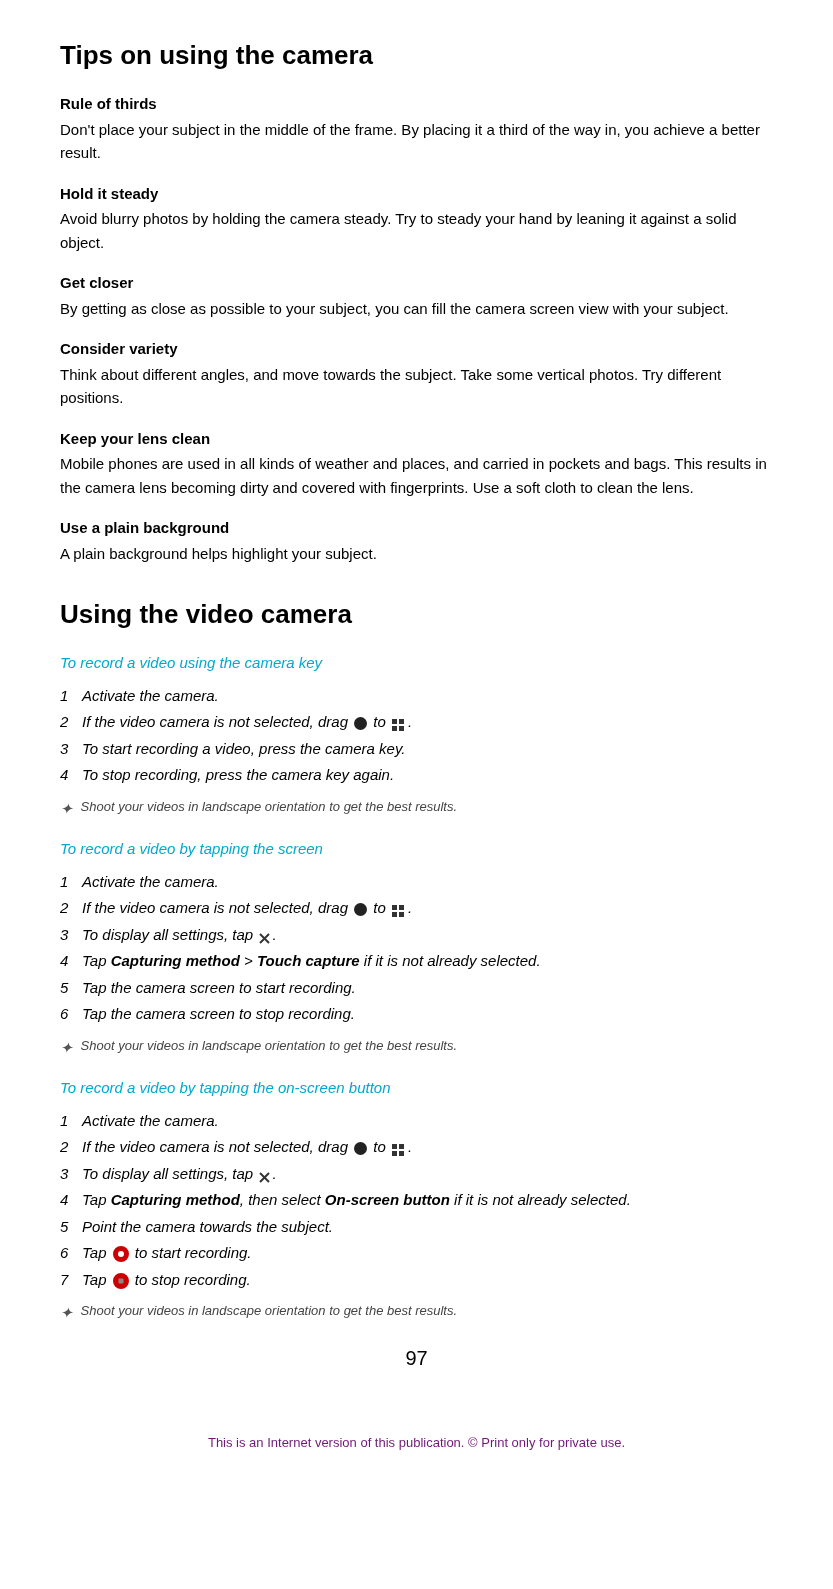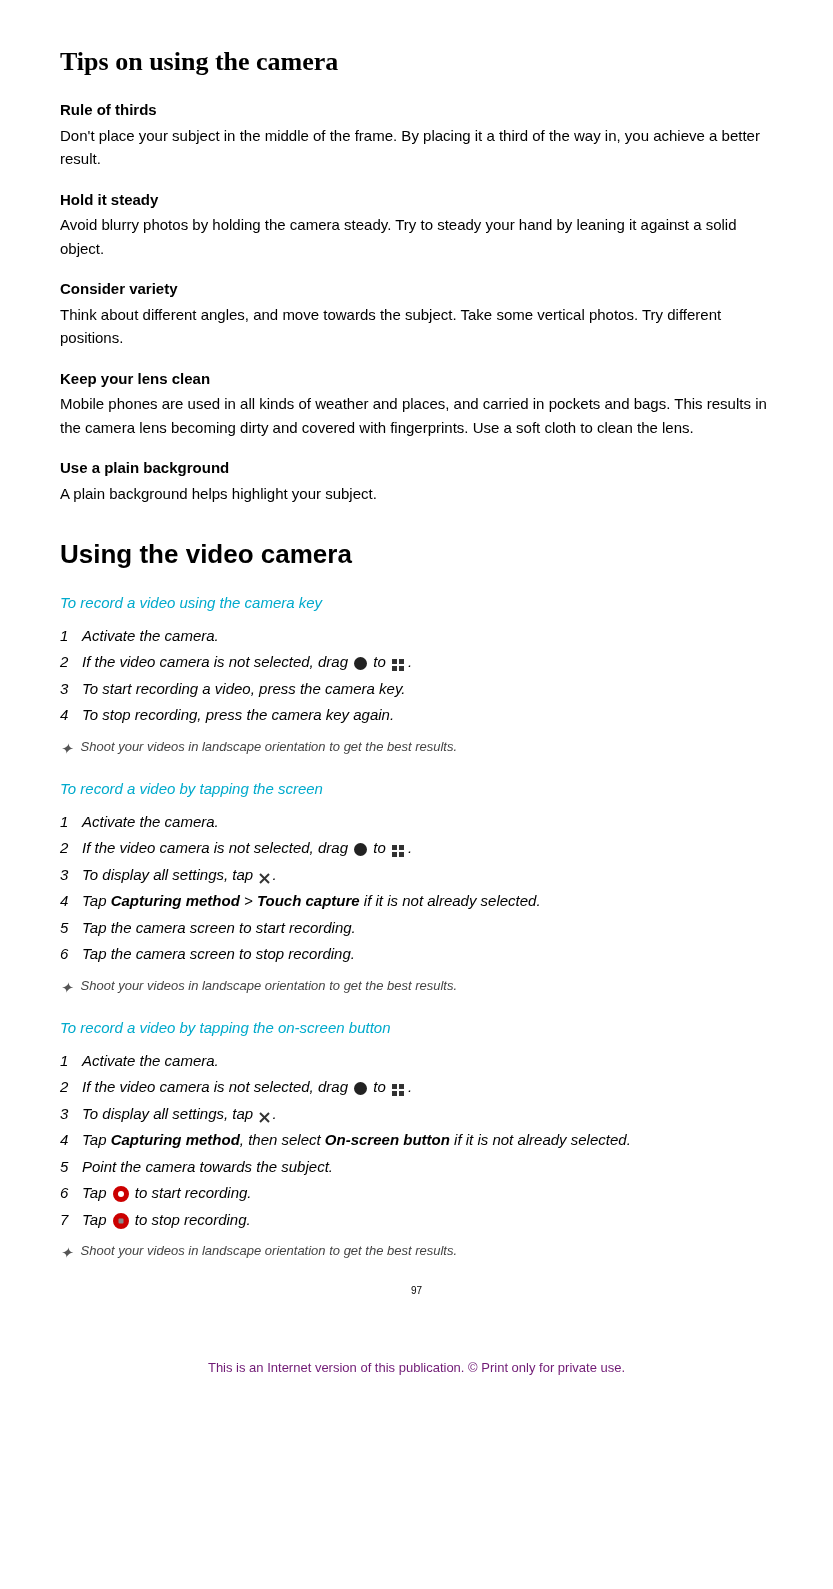--- a/index.html
+++ b/index.html
@@ -14,22 +14,21 @@
       padding: 20px 60px 40px 60px;
     }
     .page-content {
       max-width: 720px;
       margin: 0 auto;
     }
     h1.section-title {
       font-size: 26px;
       font-weight: bold;
       margin-bottom: 18px;
-      margin-top: 22px;
-      font-family: Liberation Serif, serif;
+      margin-top: 16px;
     }
     h2.section-title {
       font-size: 26px;
       font-weight: bold;
       margin-bottom: 16px;
       margin-top: 30px;
     }
     .tip-block {
       margin-bottom: 18px;
     }
@@ -163,21 +162,21 @@
     }
     .bold { font-weight: bold; }
     .page-footer {
       text-align: center;
       margin-top: 60px;
       font-size: 13px;
       color: #701a75;
     }
     .page-number {
       text-align: center;
-      font-size: 10px;
+      font-size: 20px;
       color: #000;
       margin-top: 10px;
       margin-bottom: 6px;
     }
     .section-gap {
       margin-top: 8px;
       font-style: italic;
     }
   </style>
 </head>
@@ -192,20 +191,24 @@
     <div class="tip-block">
       <span class="tip-title">Rule of thirds</span>
       <span class="tip-body">Don't place your subject in the middle of the frame. By placing it a third of the way in, you achieve a better result.</span>
     </div>
 
     <div class="tip-block">
       <span class="tip-title">Hold it steady</span>
       <span class="tip-body">Avoid blurry photos by holding the camera steady. Try to steady your hand by leaning it against a solid object.</span>
     </div>
 
+    <div class="tip-block">
+      <span class="tip-title">Get closer</span>
+      <span class="tip-body">By getting as close as possible to your subject, you can fill the camera screen view with your subject.</span>
+    </div>
 
     <div class="tip-block">
       <span class="tip-title">Consider variety</span>
       <span class="tip-body">Think about different angles, and move towards the subject. Take some vertical photos. Try different positions.</span>
     </div>
 
     <div class="tip-block">
       <span class="tip-title">Keep your lens clean</span>
       <span class="tip-body">Mobile phones are used in all kinds of weather and places, and carried in pockets and bags. This results in the camera lens becoming dirty and covered with fingerprints. Use a soft cloth to clean the lens.</span>
     </div>

